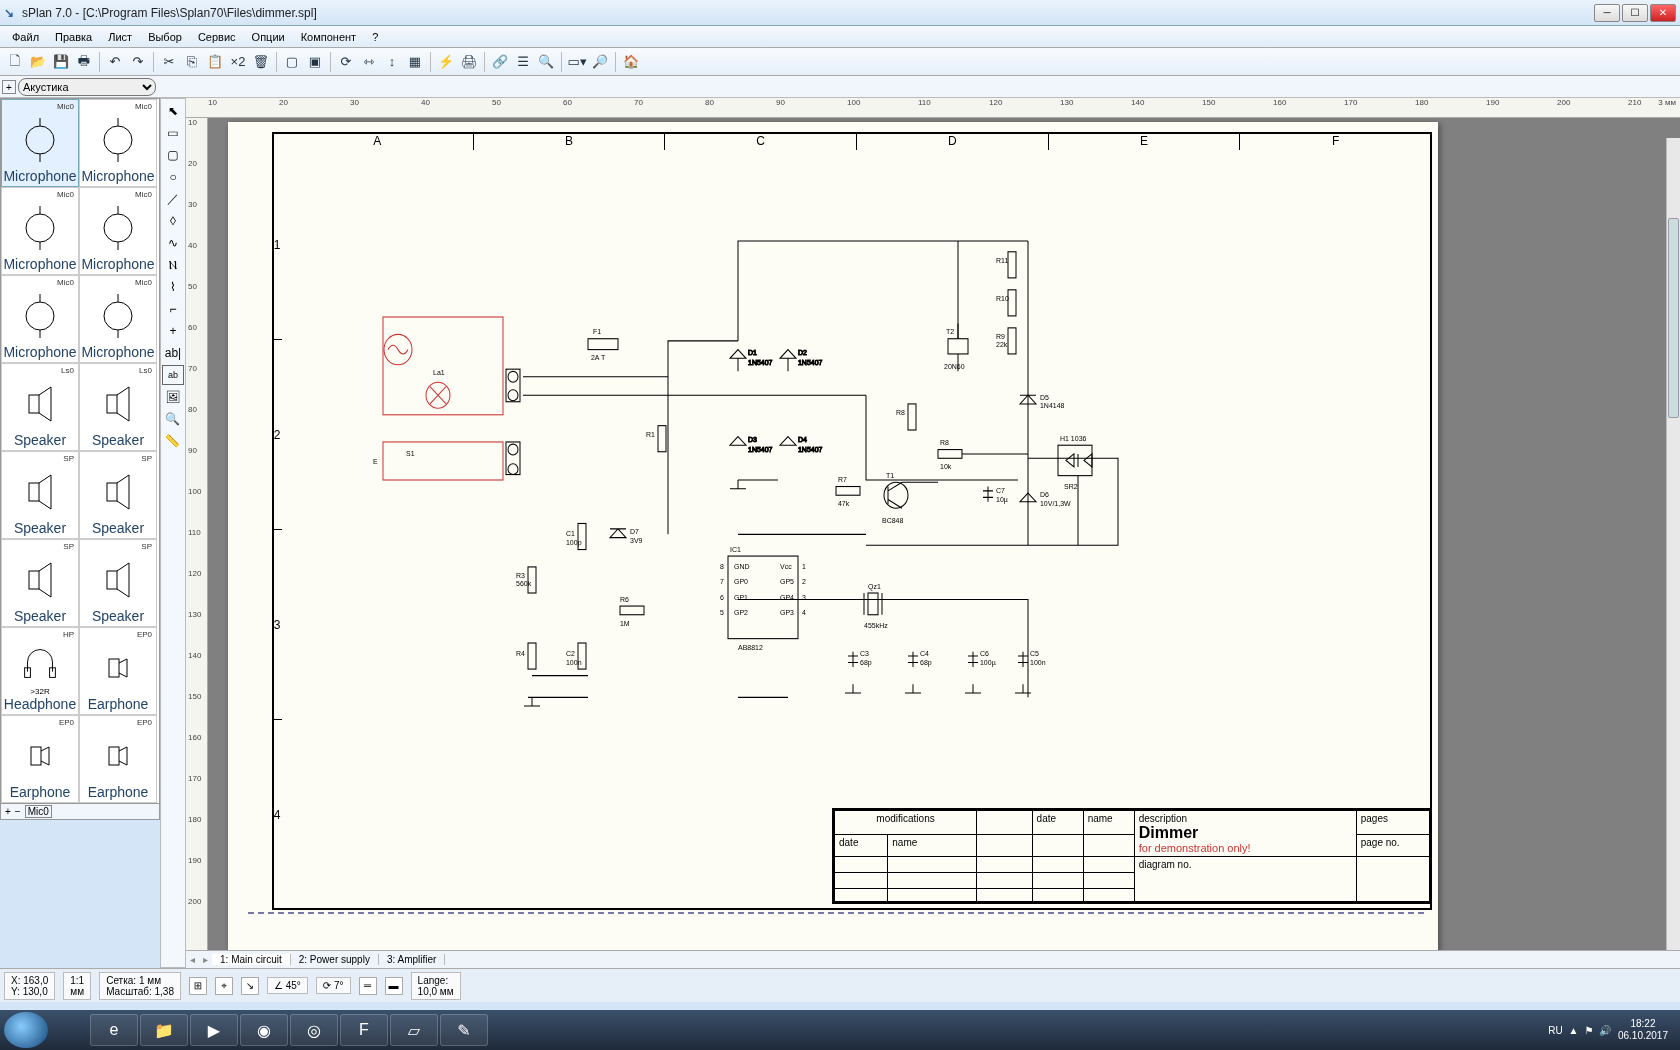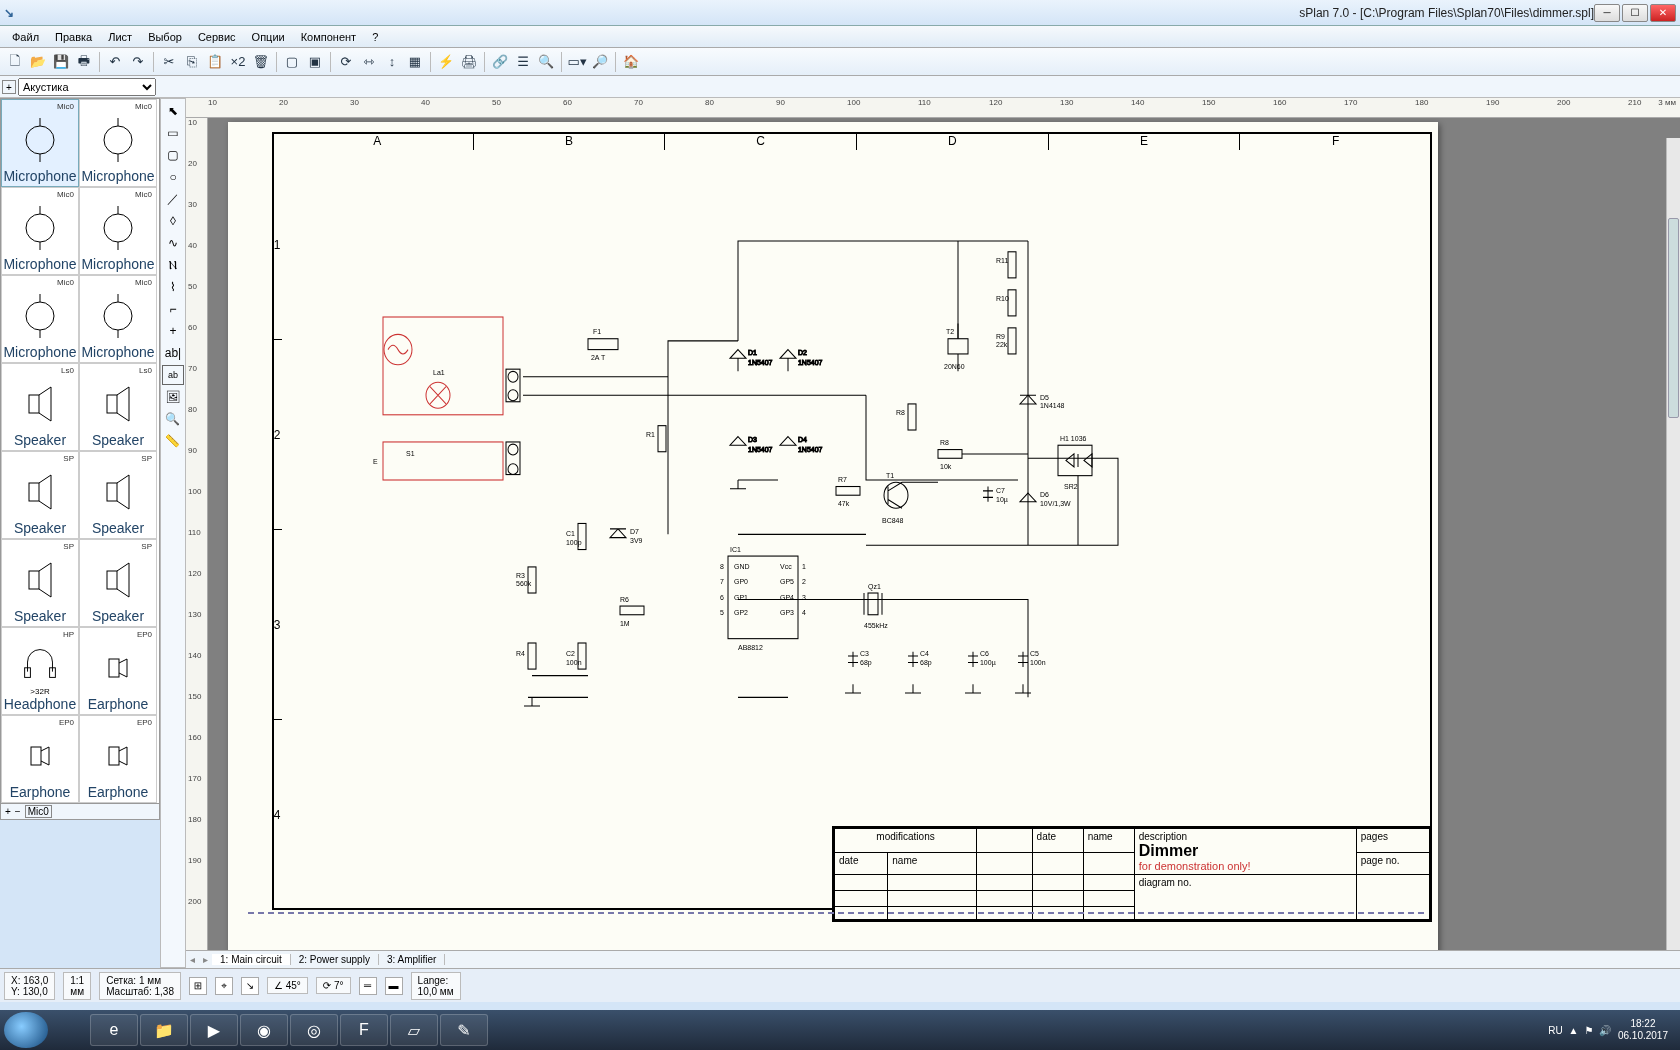--- a/index.html
+++ b/index.html
@@ -1,29 +1,29 @@
 <!DOCTYPE html>
 <html><head>
 <meta charset="utf-8">
 <style>
 * { margin:0; padding:0; box-sizing:border-box; font-family:Tahoma,sans-serif; user-select:none; }
 body { width:1680px; height:1050px; overflow:hidden; background:#d4e5f7; position:relative; }
 .titlebar { height:26px; background:linear-gradient(#eaf3fc,#d4e5f7); display:flex; align-items:center; padding:0 4px; font-size:12px; border-bottom:1px solid #8aa; }
 .titlebar .icon-s { width:14px; height:14px; margin-right:4px; color:#369; font-weight:bold; }
-.titlebar .t { flex:1; color:#222;text-align:right; }
+.titlebar .t { flex:1; color:#222; }
 .winbtns { display:flex; gap:2px; }
 .winbtns div { width:26px; height:18px; background:linear-gradient(#f8f8f8,#ddd); border:1px solid #888; border-radius:2px; font-size:10px; text-align:center; line-height:16px; cursor:pointer; }
 .winbtns .close { background:linear-gradient(#f66,#c22); color:#fff; }
 .menubar { height:22px; background:linear-gradient(#f6f9fc,#e0ecf7); display:flex; align-items:center; padding:0 4px; font-size:11px; border-bottom:1px solid #aaa; }
 .menubar span { padding:2px 8px; cursor:pointer; }
 .toolbar { height:28px; background:linear-gradient(#f8fbfe,#e5eff9); display:flex; align-items:center; padding:0 4px; gap:1px; border-bottom:1px solid #aaa; }
 .tbtn { width:22px; height:22px; display:flex; align-items:center; justify-content:center; font-size:13px; color:#234; cursor:pointer; border:1px solid transparent; border-radius:2px; }
 .sep { width:1px; height:20px; background:#bbb; margin:0 3px; }
 .cat-row { height:22px; background:#f0f6fc; display:flex; align-items:center; padding:0 2px; border-bottom:1px solid #bbb; }
-.cat-row select { font-size:11px; height:18px; width:138px; }
+.cat-row select { font-size:11px; height:18px; width:138px;border-radius:8px; }
 .cat-row .plus { width:14px; height:14px; font-size:10px; text-align:center; line-height:14px; border:1px solid #888; margin-right:2px; cursor:pointer; }
 .content { display:flex; height:870px; }
 .library { width:160px; background:#fff; border:1px solid #999; overflow-y:auto; display:flex; flex-wrap:wrap; align-content:flex-start; }
 .lib-item { width:78px; height:88px; border:1px solid #ccc; display:flex; flex-direction:column; align-items:center; justify-content:space-between; padding:2px; font-size:9px; cursor:pointer; }
 .lib-item.sel { background:#e3f0ff; border-color:#7ab; }
 .lib-item .tag { font-size:8px; color:#333; align-self:flex-end; padding-right:2px; }
 .lib-item svg { width:50px; height:50px; }
 .lib-item .cap { color:#246; font-size:14px; }
 .lib-foot { width:160px; height:16px; background:#f0f6fc; border:1px solid #999; border-top:none; display:flex; align-items:center; gap:4px; font-size:10px; padding:0 4px; }
 .draw-tools { width:26px; background:#f3f8fd; border:1px solid #bbb; display:flex; flex-direction:column; align-items:center; padding-top:2px; gap:2px; }
@@ -34,21 +34,21 @@
 .ruler-v { width:22px; background:#f5f5f0; border-right:1px solid #aaa; position:relative; font-size:8px; }
 .ruler-v span { position:absolute; left:2px; color:#444; }
 .canvas-row { flex:1; display:flex; }
 .canvas-wrap { flex:1; background:#808080; overflow:hidden; position:relative; }
 .paper { position:absolute; left:20px; top:4px; width:1210px; height:842px; background:#fdfdf6; box-shadow:2px 2px 6px rgba(0,0,0,0.4); }
 .paper .frame-out { position:absolute; left:44px; top:10px; right:6px; bottom:54px; border:2px solid #000; }
 .grid-head { position:absolute; left:54px; top:10px; right:6px; height:18px; display:flex; }
 .grid-head div { flex:1; text-align:center; font-size:12px; border-right:1px solid #000; line-height:18px; }
 .grid-side { position:absolute; left:44px; top:28px; width:10px; bottom:54px; display:flex; flex-direction:column; }
 .grid-side div { flex:1; text-align:center; font-size:12px; border-bottom:1px solid #000; display:flex; align-items:center; justify-content:center; }
-.tblock { position:absolute; right:6px; bottom:42px; width:600px; height:96px; border:2px solid #000; background:#fdfdf6; font-size:10px; }
+.tblock { position:absolute; right:6px; bottom:60px; width:600px; height:96px; border:2px solid #000; background:#fdfdf6; font-size:10px; }
 .tblock table { width:100%; height:100%; border-collapse:collapse; }
 .tblock td { border:1px solid #000; padding:2px 4px; vertical-align:top; }
 .tblock .desc { font-size:16px; font-weight:bold; }
 .tblock .demo { color:#c33; font-size:11px; }
 .schematic { position:absolute; left:60px; top:32px; right:10px; bottom:158px; }
 .schematic svg { width:100%; height:100%; }
 .sch-line { stroke:#000; stroke-width:1; fill:none; }
 .sch-red { stroke:#c33; stroke-width:1; fill:none; }
 .sch-txt { font-size:7px; fill:#000; font-family:sans-serif; }
 .splitter { position:absolute; left:20px; right:14px; bottom:50px; border-top:2px dashed #77a; }

